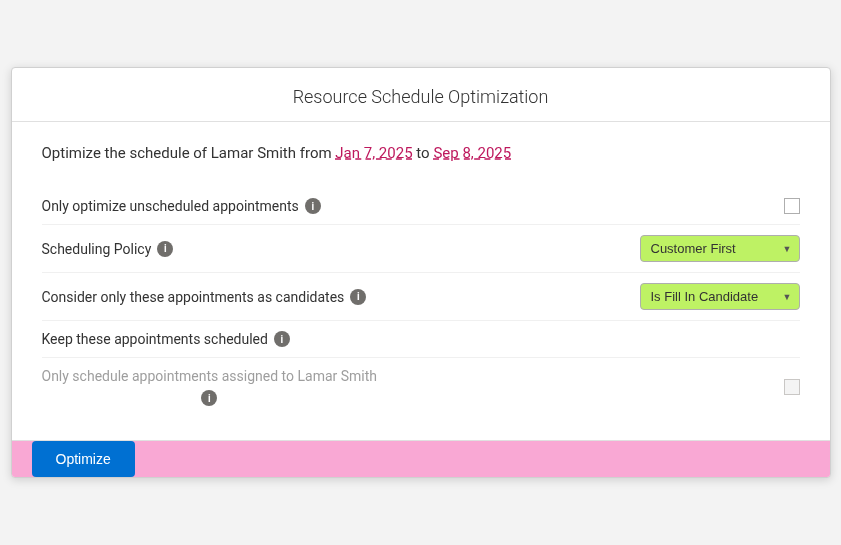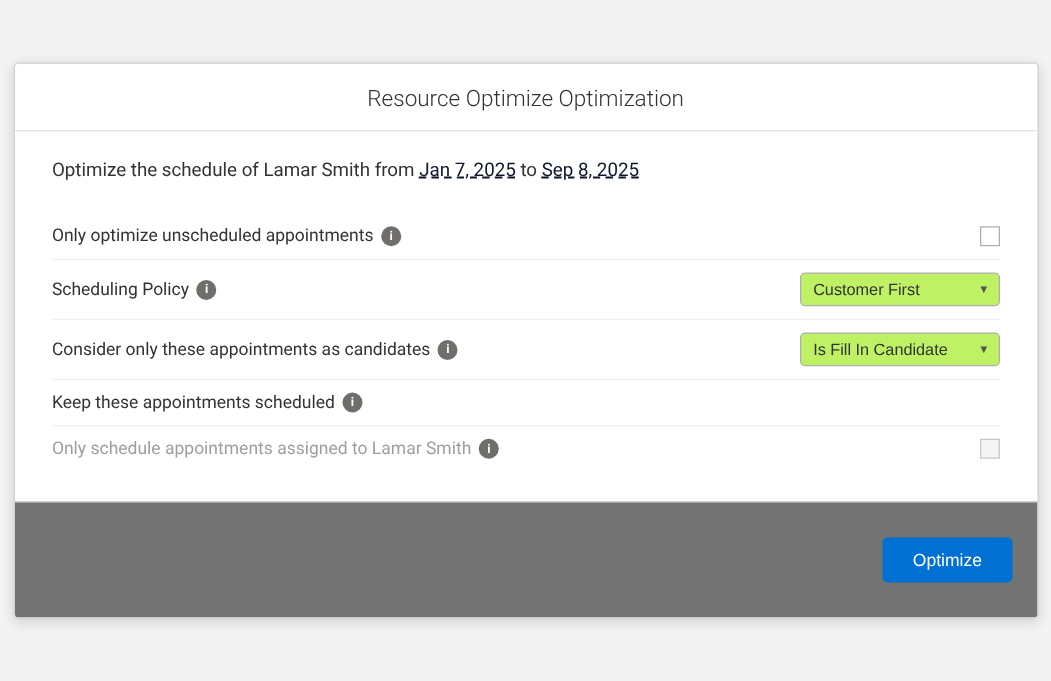--- a/index.html
+++ b/index.html
@@ -41,21 +41,21 @@
     .modal-body {
       padding: 20px 30px 24px;
     }
     .description-line {
       font-size: 15px;
       color: #333;
       margin-bottom: 24px;
       line-height: 1.5;
     }
     .description-line a {
-      color: #0f172a;
+      color: #be185d;
       text-decoration: underline;
       text-decoration-style: dashed;
     }
     .form-row {
       display: flex;
       align-items: center;
       justify-content: space-between;
       padding: 10px 0;
       border-bottom: 1px solid #f0f0f0;
     }
@@ -65,20 +65,21 @@
     .row-label {
       display: flex;
       align-items: center;
       gap: 6px;
       color: #333;
       font-size: 14px;
       text-align: right;
     }
     .row-label.disabled {
       color: #9e9e9e;
+      flex-direction: column;
     }
     .info-icon {
       width: 16px;
       height: 16px;
       background: #706e6b;
       border-radius: 50%;
       display: inline-flex;
       align-items: center;
       justify-content: center;
       color: #fff;
@@ -124,45 +125,45 @@
       content: '▼';
       font-size: 9px;
       color: #555;
       position: absolute;
       right: 8px;
       top: 50%;
       transform: translateY(-50%);
       pointer-events: none;
     }
     .modal-footer {
-      background: #737373;
+      background: #f9a8d4;
       border-top: 1px solid #e0e0e0;
-      padding: 28px 20px;
-      display: flex;
-      justify-content: flex-end;
+      padding: 0 20px;
+      display: flex;
+      justify-content: flex-start;
     }
     .optimize-btn {
       background: #0070d2;
       color: #fff;
       border: none;
       border-radius: 4px;
       padding: 10px 24px;
       font-size: 14px;
       font-weight: 500;
       cursor: pointer;
     }
   </style>
 </head>
 <body>
 
 <div class="modal-wrapper">
   <div class="modal">
 
     <div class="modal-header">
-      <h2 class="modal-title">Resource Optimize Optimization</h2>
+      <h2 class="modal-title">Resource Schedule Optimization</h2>
     </div>
 
     <div class="modal-body">
 
       <div class="description-line">
         <span>Optimize the schedule of Lamar Smith from </span>
         <a href="#">Jan 7, 2025</a>
         <span> to </span>
         <a href="#">Sep 8, 2025</a>
       </div>

